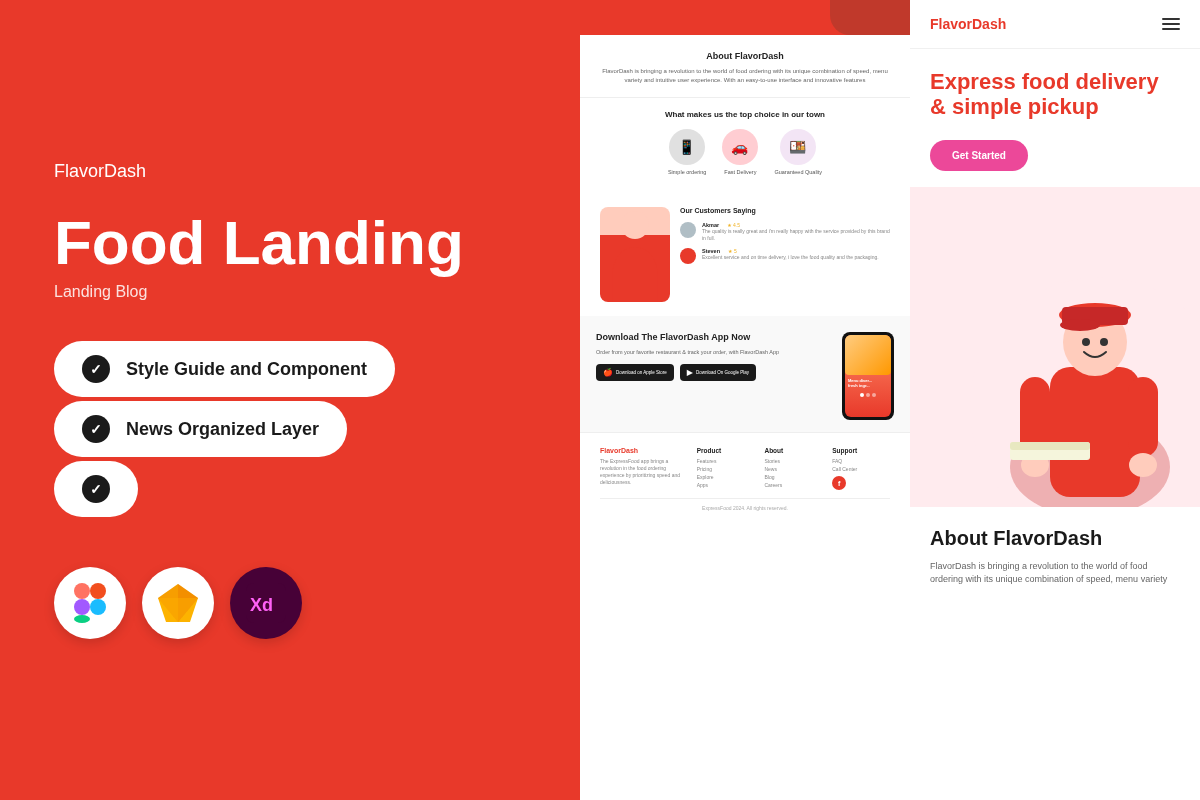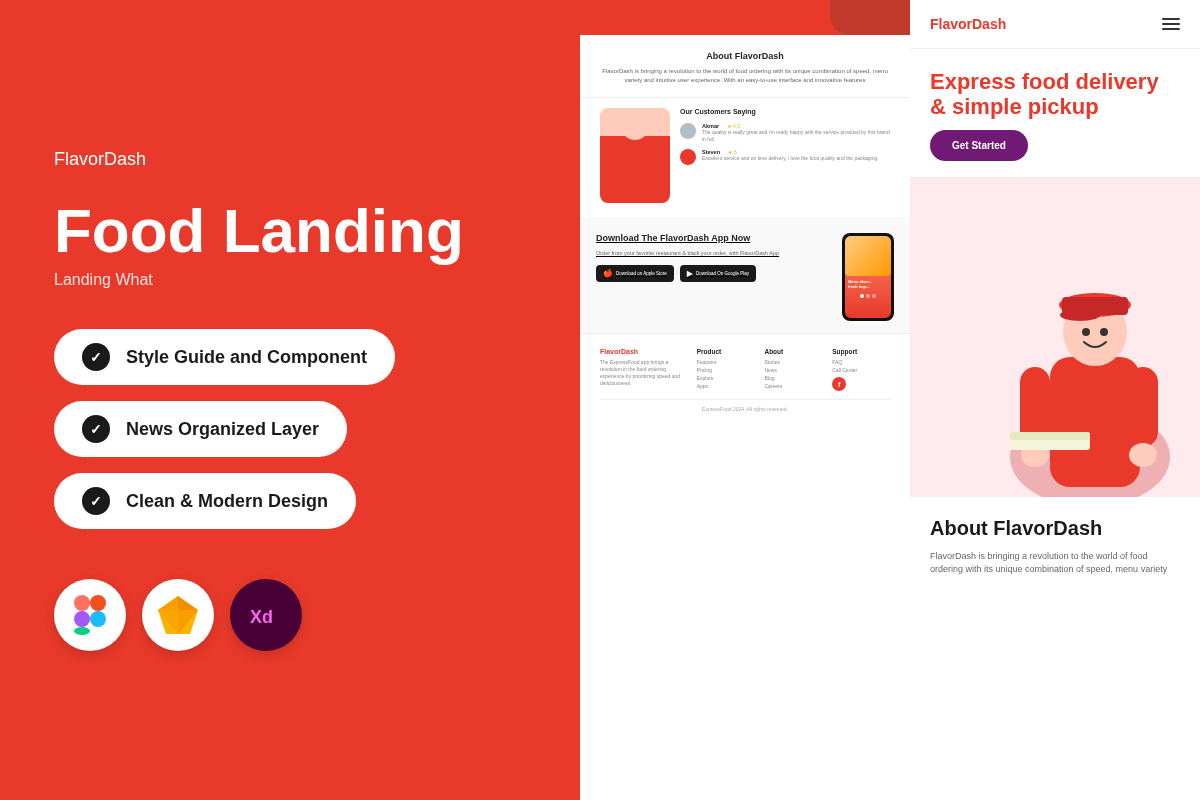--- a/index.html
+++ b/index.html
@@ -41,21 +41,21 @@
 
     .subtitle {
       color: rgba(255,255,255,0.85);
       font-size: 16px;
       margin-bottom: 40px;
     }
 
     .feature-list {
       display: flex;
       flex-direction: column;
-      gap: 16px;
+      gap: 4px;
       margin-bottom: 50px;
     }
 
     .feature-item {
       display: flex;
       align-items: center;
       gap: 16px;
       background: white;
       border-radius: 50px;
       padding: 14px 28px;
@@ -378,32 +378,32 @@
 
     .landing-hero {
       padding: 20px 20px 16px;
     }
 
     .landing-hero-title {
       font-size: 22px;
       font-weight: 900;
       color: #E8392A;
       line-height: 1.15;
-      margin-bottom: 10px;
+      margin-bottom: 20px;
     }
 
     .landing-hero-desc {
       font-size: 9px;
       color: #555;
       line-height: 1.5;
       margin-bottom: 16px;
     }
 
     .get-started-btn {
-      background: #701a75;
+      background: #ec4899;
       color: white;
       border: none;
       border-radius: 25px;
       padding: 10px 22px;
       font-size: 10px;
       font-weight: 700;
       cursor: pointer;
       display: inline-block;
     }
 
@@ -434,34 +434,33 @@
     }
 
   </style>
 </head>
 <body>
 
 <div class="left-panel">
   <div class="brand-name">FlavorDash</div>
 
   <h1 class="main-title">Food Landing</h1>
-  <p class="subtitle">Landing What</p>
+  <p class="subtitle">Landing Blog</p>
 
   <div class="feature-list">
     <div class="feature-item">
       <div class="check-circle"></div>
       <span class="feature-text">Style Guide and Component</span>
     </div>
     <div class="feature-item">
       <div class="check-circle"></div>
       <span class="feature-text">News Organized Layer</span>
     </div>
     <div class="feature-item">
       <div class="check-circle"></div>
-      <span class="feature-text">Clean &amp; Modern Design</span>
     </div>
   </div>
 
   <div class="tool-icons">
 
     <div class="tool-icon">
       <svg width="32" height="40" viewBox="0 0 32 40" fill="none" xmlns="http://www.w3.org/2000/svg">
         <rect x="0" y="0" width="16" height="16" rx="8" fill="#FF7262"></rect>
         <rect x="16" y="0" width="16" height="16" rx="8" fill="#F24E1E"></rect>
         <rect x="0" y="16" width="16" height="16" rx="8" fill="#A259FF"></rect>
@@ -495,20 +494,37 @@
 
       <div class="preview-top-banner">
         <div class="preview-top-banner-img"></div>
       </div>
 
       <div class="preview-about">
         <h3>About FlavorDash</h3>
         <p>FlavorDash is bringing a revolution to the world of food ordering with its unique combination of speed, menu variety and intuitive user experience. With an easy-to-use interface and innovative features</p>
       </div>
 
+      <div class="preview-what-makes">
+        <h4>What makes us the top choice in our town</h4>
+        <div class="preview-icons-row">
+          <div class="preview-icon-item">
+            <div class="preview-icon-circle" style="background: #e0e0e0;">📱</div>
+            <span class="preview-icon-label">Simple ordering</span>
+          </div>
+          <div class="preview-icon-item">
+            <div class="preview-icon-circle" style="background: #ffcdd2;">🚗</div>
+            <span class="preview-icon-label">Fast Delivery</span>
+          </div>
+          <div class="preview-icon-item">
+            <div class="preview-icon-circle" style="background: #f3e5f5;">🍱</div>
+            <span class="preview-icon-label">Guaranteed Quality</span>
+          </div>
+        </div>
+      </div>
 
       <div class="preview-customers">
 
         <div style="width:70px; height:95px; background:linear-gradient(180deg,#ffccbc 30%,#E8392A 30%); border-radius:8px; flex-shrink:0; overflow:hidden; position:relative;">
           <div style="width:28px;height:28px;background:#ffccbc;border-radius:50%;position:absolute;top:4px;left:50%;transform:translateX(-50%);"></div>
           <div style="width:45px;height:55px;background:#E8392A;border-radius:50% 50% 0 0;position:absolute;bottom:0;left:50%;transform:translateX(-50%);"></div>
         </div>
         <div class="preview-testimonials">
           <h4>Our Customers Saying</h4>
           <div class="testimonial-row">
@@ -528,21 +544,21 @@
                 <span class="testimonial-name">Steven</span>
                 <span class="testimonial-stars">★ <span>5</span></span>
               </div>
               <p class="testimonial-text">Excellent service and on time delivery, i love the food quality and the packaging.</p>
             </div>
           </div>
         </div>
       </div>
 
       <div style="background:#f9f9f9; padding:16px 16px 12px; display:flex; gap:10px; align-items:flex-start; margin-top:4px;">
-        <div style="flex:1;text-decoration:underline;">
+        <div style="flex:1;">
           <h3 style="font-size:9px;font-weight:800;color:#222;margin-bottom:5px;line-height:1.3;">Download The FlavorDash App Now</h3>
           <p style="font-size:5.5px;color:#666;margin-bottom:8px;line-height:1.4;">Order from your favorite restaurant &amp; track your order, with FlavorDash App</p>
           <div class="store-buttons">
             <div class="store-btn">
               <span class="store-btn-icon">🍎</span>
               <span>Download on Apple Store</span>
             </div>
             <div class="store-btn">
               <span class="store-btn-icon">▶</span>
               <span>Download On Google Play</span>

